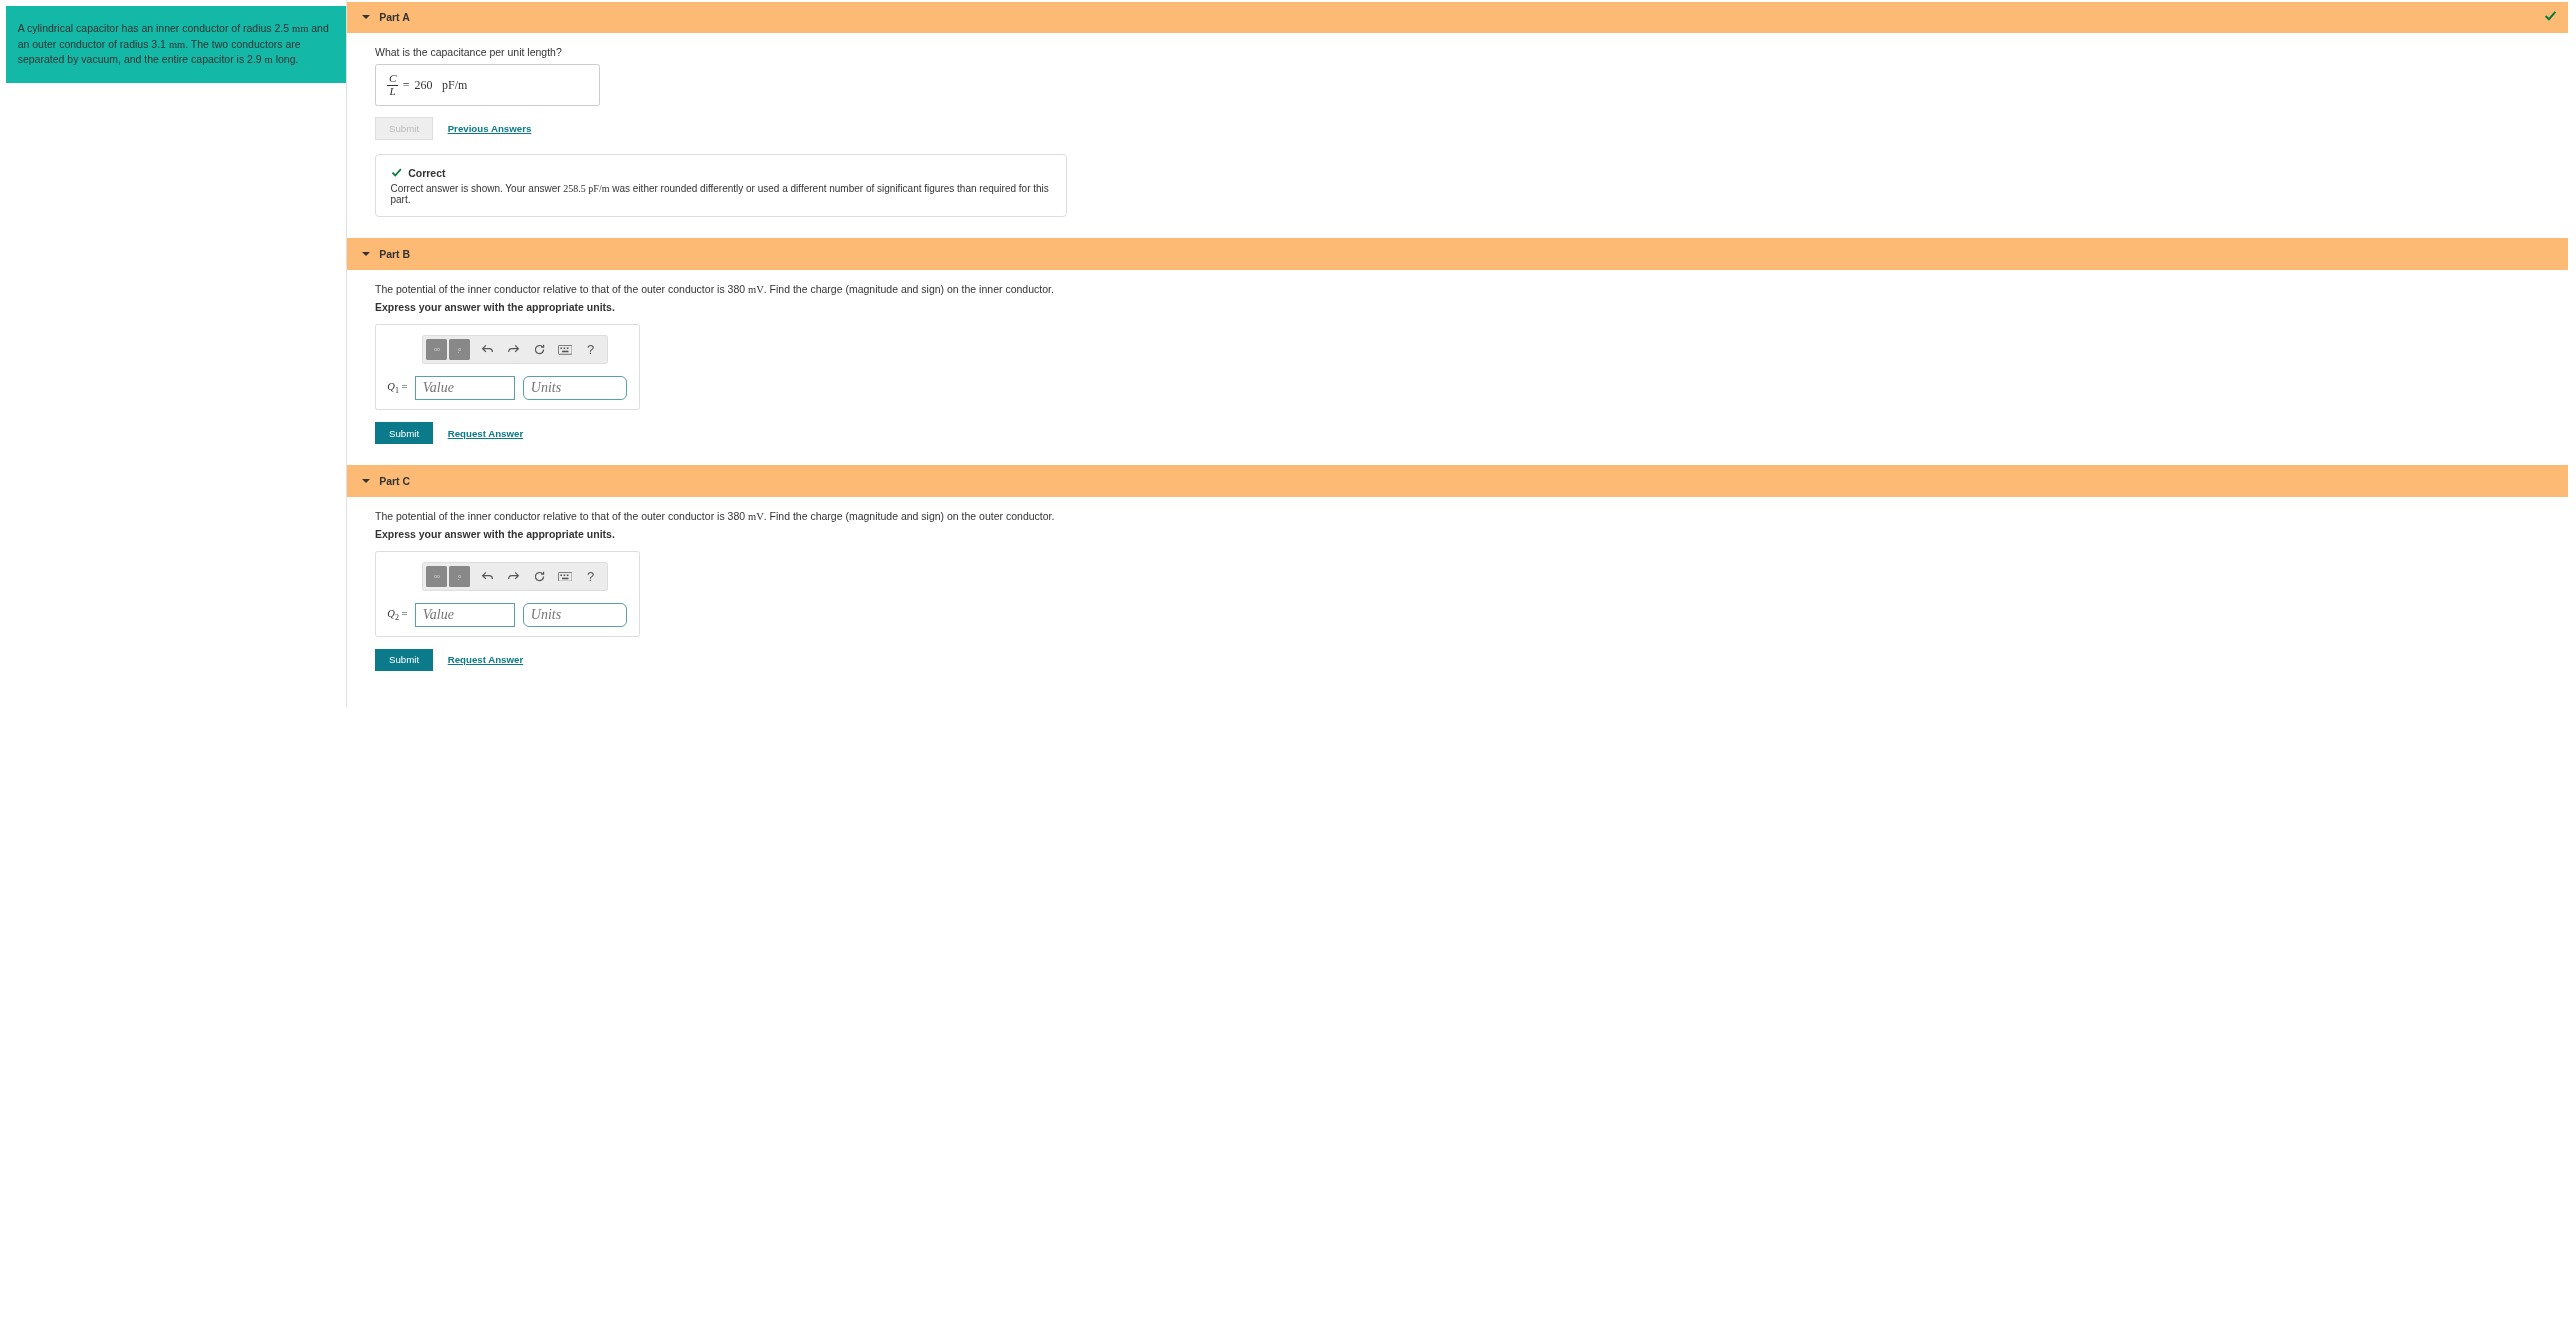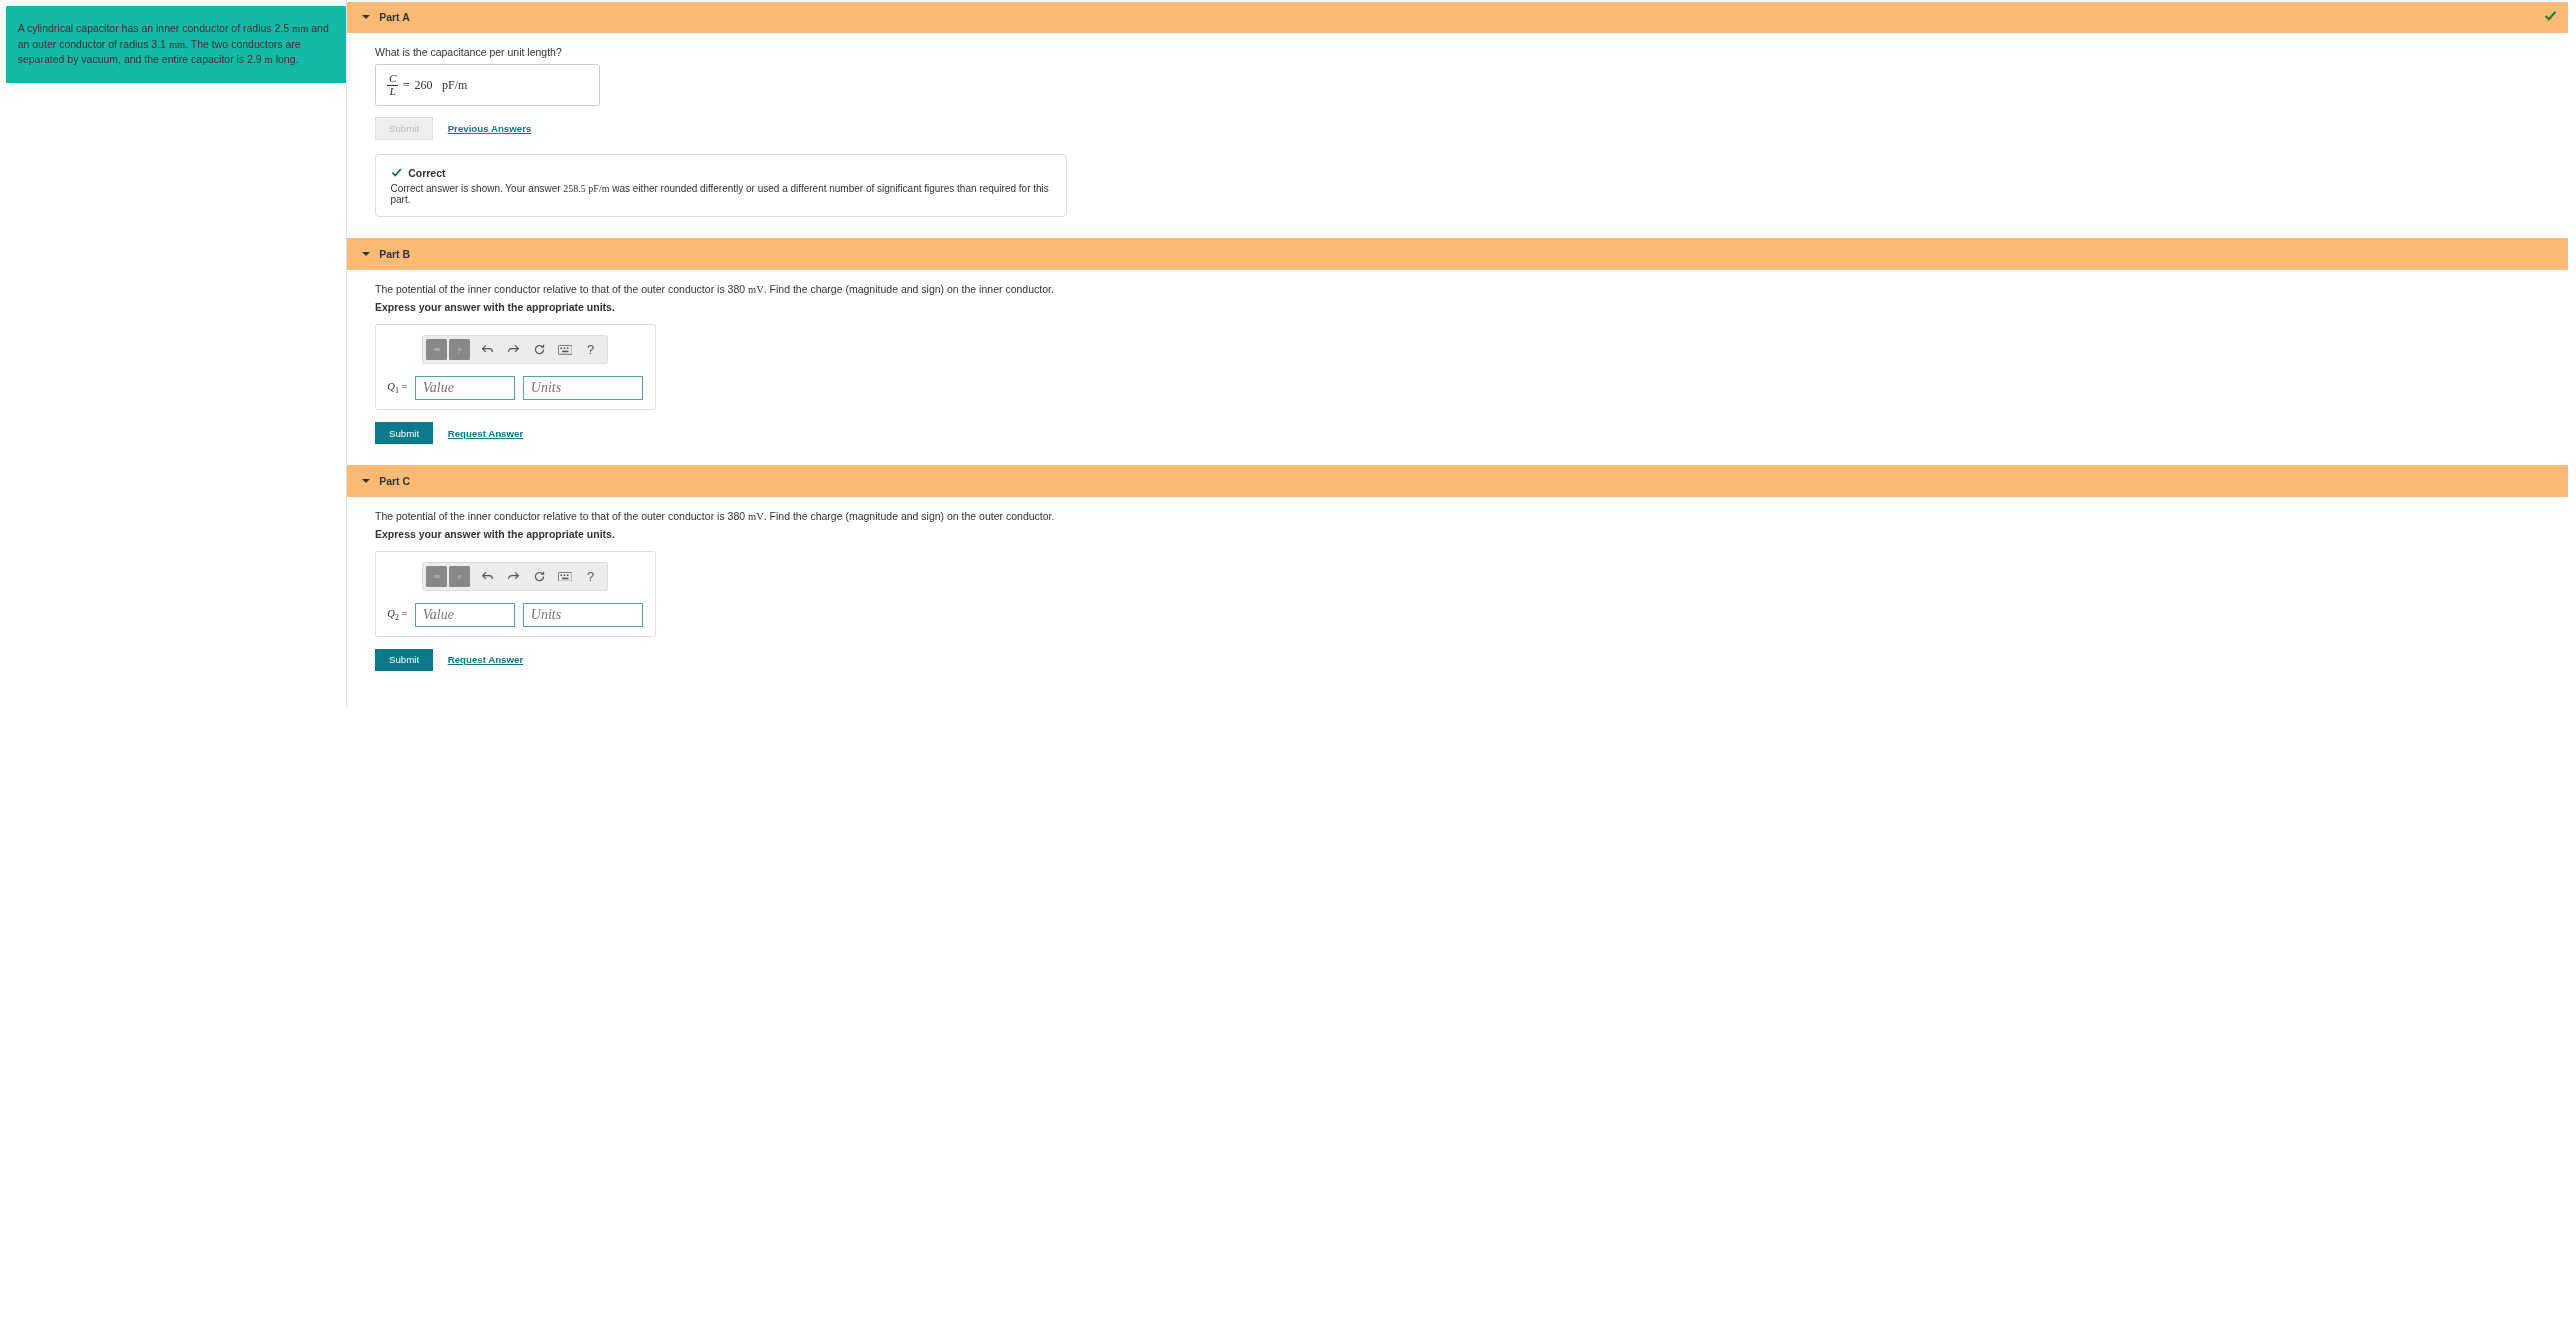--- a/index.html
+++ b/index.html
@@ -148,21 +148,21 @@
   .value-input, .units-input {
     border: 0.8px solid #5aa0a8;
     height: 24px;
     font-family: "Times New Roman", serif;
     font-style: italic;
     font-size: 14px;
     color: #0f766e;
     padding: 0 6.4px;
   }
   .value-input { width: 100px; }
-  .units-input { width: 120px; }
+  .units-input { width: 104px; border-radius: 6px; }
   .rm { font-family: "Times New Roman", serif; }
 </style>
 </head>
 <body>
 
 <div class="left-pane">
   <div class="problem-box">
     <span>A cylindrical capacitor has an inner conductor of radius 2.5 </span><span class="rm">mm</span><span> and an outer conductor of radius 3.1 </span><span class="rm">mm</span><span>. The two conductors are separated by vacuum, and the entire capacitor is 2.9 </span><span class="rm">m</span><span> long.</span>
   </div>
 </div>

